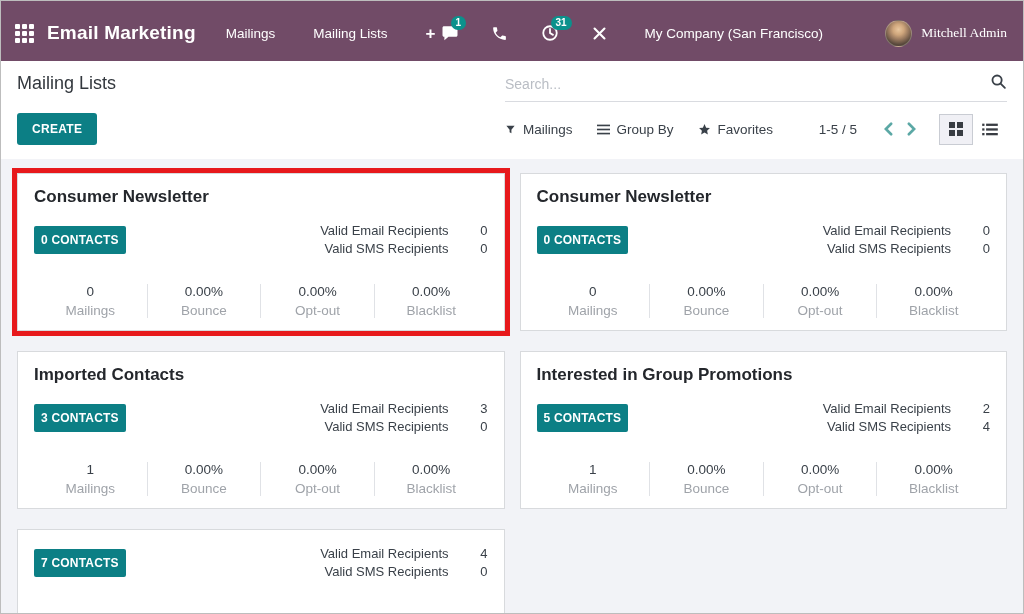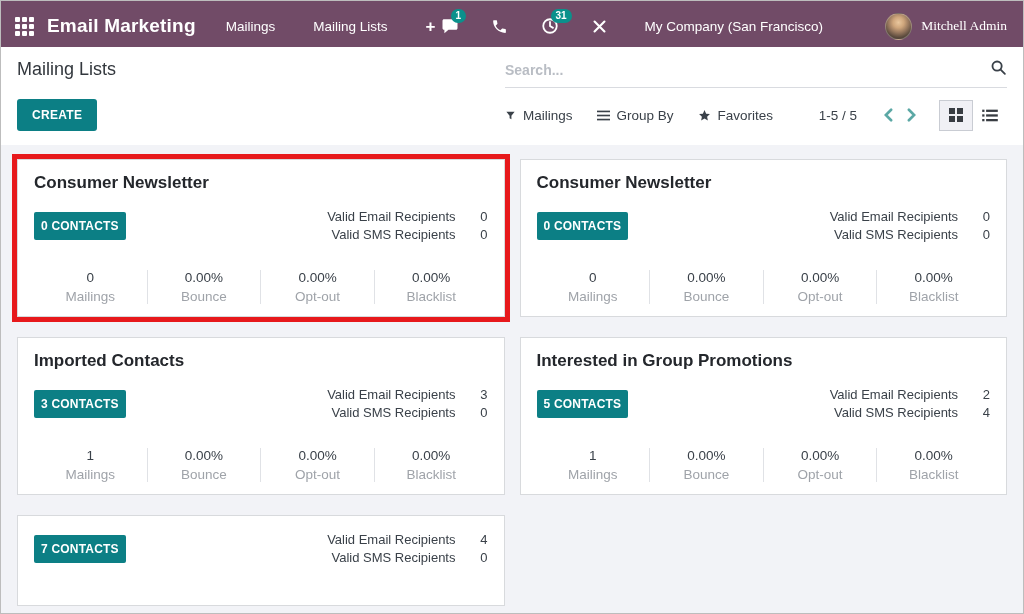--- a/index.html
+++ b/index.html
@@ -1,21 +1,21 @@
 <!DOCTYPE html>
 <html><head>
 <meta charset="utf-8">
 <style>
   * { margin:0; padding:0; box-sizing:border-box; }
   html,body { width:1024px; height:614px; overflow:hidden; }
   body { font-family:"Liberation Sans", sans-serif; background:#fff; }
   .page { width:1024px; height:614px; border:1px solid #bdbdbd; overflow:hidden; background:#fff; }
 
   
-  .navbar { height:46px; background:#714B67; display:flex; align-items:center; padding:4px 16px 0 14px; color:#fff; }
+  .navbar { height:60px; background:#714B67; display:flex; align-items:center; padding:4px 16px 0 14px; color:#fff; }
   .apps-icon { display:grid; grid-template-columns:repeat(3,5px); grid-template-rows:repeat(3,5px); gap:2px; cursor:pointer; }
   .apps-icon span { background:#fff; border-radius:1px; }
   .app-title { font-size:19px; font-weight:700; margin-left:13px; letter-spacing:.2px; cursor:pointer; }
   .nav-links { display:flex; align-items:center; margin-left:30px; gap:38px; font-size:13.5px; font-weight:500; }
   .nav-link { cursor:pointer; }
   .nav-plus { font-size:17px; font-weight:700; cursor:pointer; line-height:1; }
   .systray { margin-left:auto; display:flex; align-items:center; gap:32px; }
   .tray-icon { position:relative; width:18px; height:18px; cursor:pointer; display:flex; align-items:center; justify-content:center; }
   .tray-icon svg { display:block; }
   .badge { position:absolute; top:-8px; left:10px; background:#0b918c; color:#fff; font-size:10px; font-weight:700; border-radius:9px; padding:2px 5px; line-height:1; }
@@ -24,21 +24,21 @@
   .avatar { width:27px; height:27px; border-radius:50%; overflow:hidden;
     background:
       radial-gradient(circle at 50% 34%, #e9c79e 0%, #cfa67c 26%, #9a7a5f 48%, #5a4a3d 72%, #403428 100%);
     border:1px solid rgba(255,255,255,.25); }
   .user-name { font-size:13.5px; font-weight:500; margin-left:9px; white-space:nowrap;font-family:Liberation Serif, serif; }
 
   
   .cp-row1 { display:flex; justify-content:space-between; align-items:flex-end; padding:12px 16px 0 16px; }
   .page-title { font-size:18px; color:#32373d; font-weight:500; padding-bottom:8px; }
   .search-box { width:502px; display:flex; align-items:center; border-bottom:1px solid #d9dbe0; padding-bottom:7px; }
-  .search-box input { flex:1; border:0; outline:0; font-size:14px; color:#ec4899; font-family:"Liberation Sans",sans-serif; background:transparent;font-weight:bold; }
+  .search-box input { flex:1; border:0; outline:0; font-size:14px; color:#ec4899; font-family:"Liberation Sans",sans-serif; background:transparent; }
   .search-box input::placeholder { color:#b9bdc4; }
   .search-glyph { flex:0 0 auto; cursor:pointer; }
 
   .cp-row2 { display:flex; align-items:center; padding:11px 16px 14px 16px; }
   .create-btn { background:#0c7f85; color:#fff; border:0; font-size:12px; font-weight:700; letter-spacing:.3px; padding:9px 15px; border-radius:3px; cursor:pointer; font-family:"Liberation Sans",sans-serif; }
   .cp-right { width:502px; margin-left:auto; display:flex; align-items:center; }
   .facet { display:flex; align-items:center; gap:7px; font-size:13.5px; font-weight:500; color:#3a4149; cursor:pointer; margin-right:24px; }
   .pager { margin-left:auto; display:flex; align-items:center; }
   .pager-text { font-size:13.5px; color:#3a4149; margin-right:20px; }
   .chev { cursor:pointer; padding:2px 7px; display:flex; align-items:center; }
@@ -49,21 +49,21 @@
   .kanban-glyph span { background:#383c42; }
 
   
   .kanban { background:#f2f3f7; padding:14px 16px; display:grid; grid-template-columns:1fr 1fr; gap:14px 15px; align-items:start; min-height:481px; }
   .kanban-card { background:#fff; border:1px solid #d8dadd; padding:13px 16px 0 16px; cursor:pointer; }
   .kanban-card.highlighted { box-shadow:0 0 0 5px #e7191c; }
   .card-title { font-size:17px; font-weight:600; color:#24272c; margin-bottom:13px; }
   .card-mid { display:flex; justify-content:space-between; align-items:center; }
   .contacts-btn { background:#0c7f85; color:#fff; border:0; font-size:12px; font-weight:700; letter-spacing:.2px; padding:7px 7px; border-radius:2px; cursor:pointer; font-family:"Liberation Sans",sans-serif; }
   .recipients { font-size:13px; color:#3a4149; }
-  .recip-row { display:flex; justify-content:flex-end; align-items:center; margin:3px 0; }
+  .recip-row { display:flex; justify-content:flex-end; align-items:center; margin:3px 0;gap:7px; }
   .recip-label { text-align:right; }
   .recip-value { width:32px; text-align:right; }
   .card-stats { display:flex; margin-top:15px; padding:10px 0 12px 0; }
   .stat { flex:1; text-align:center; }
   .stat + .stat { border-left:1px solid #e0e2e6; }
   .stat-value { font-size:13.5px; color:#3a4149; margin-bottom:4px; }
   .stat-label { font-size:13.5px; color:#9fa3a9; }
 </style>
 </head>
 <body>

